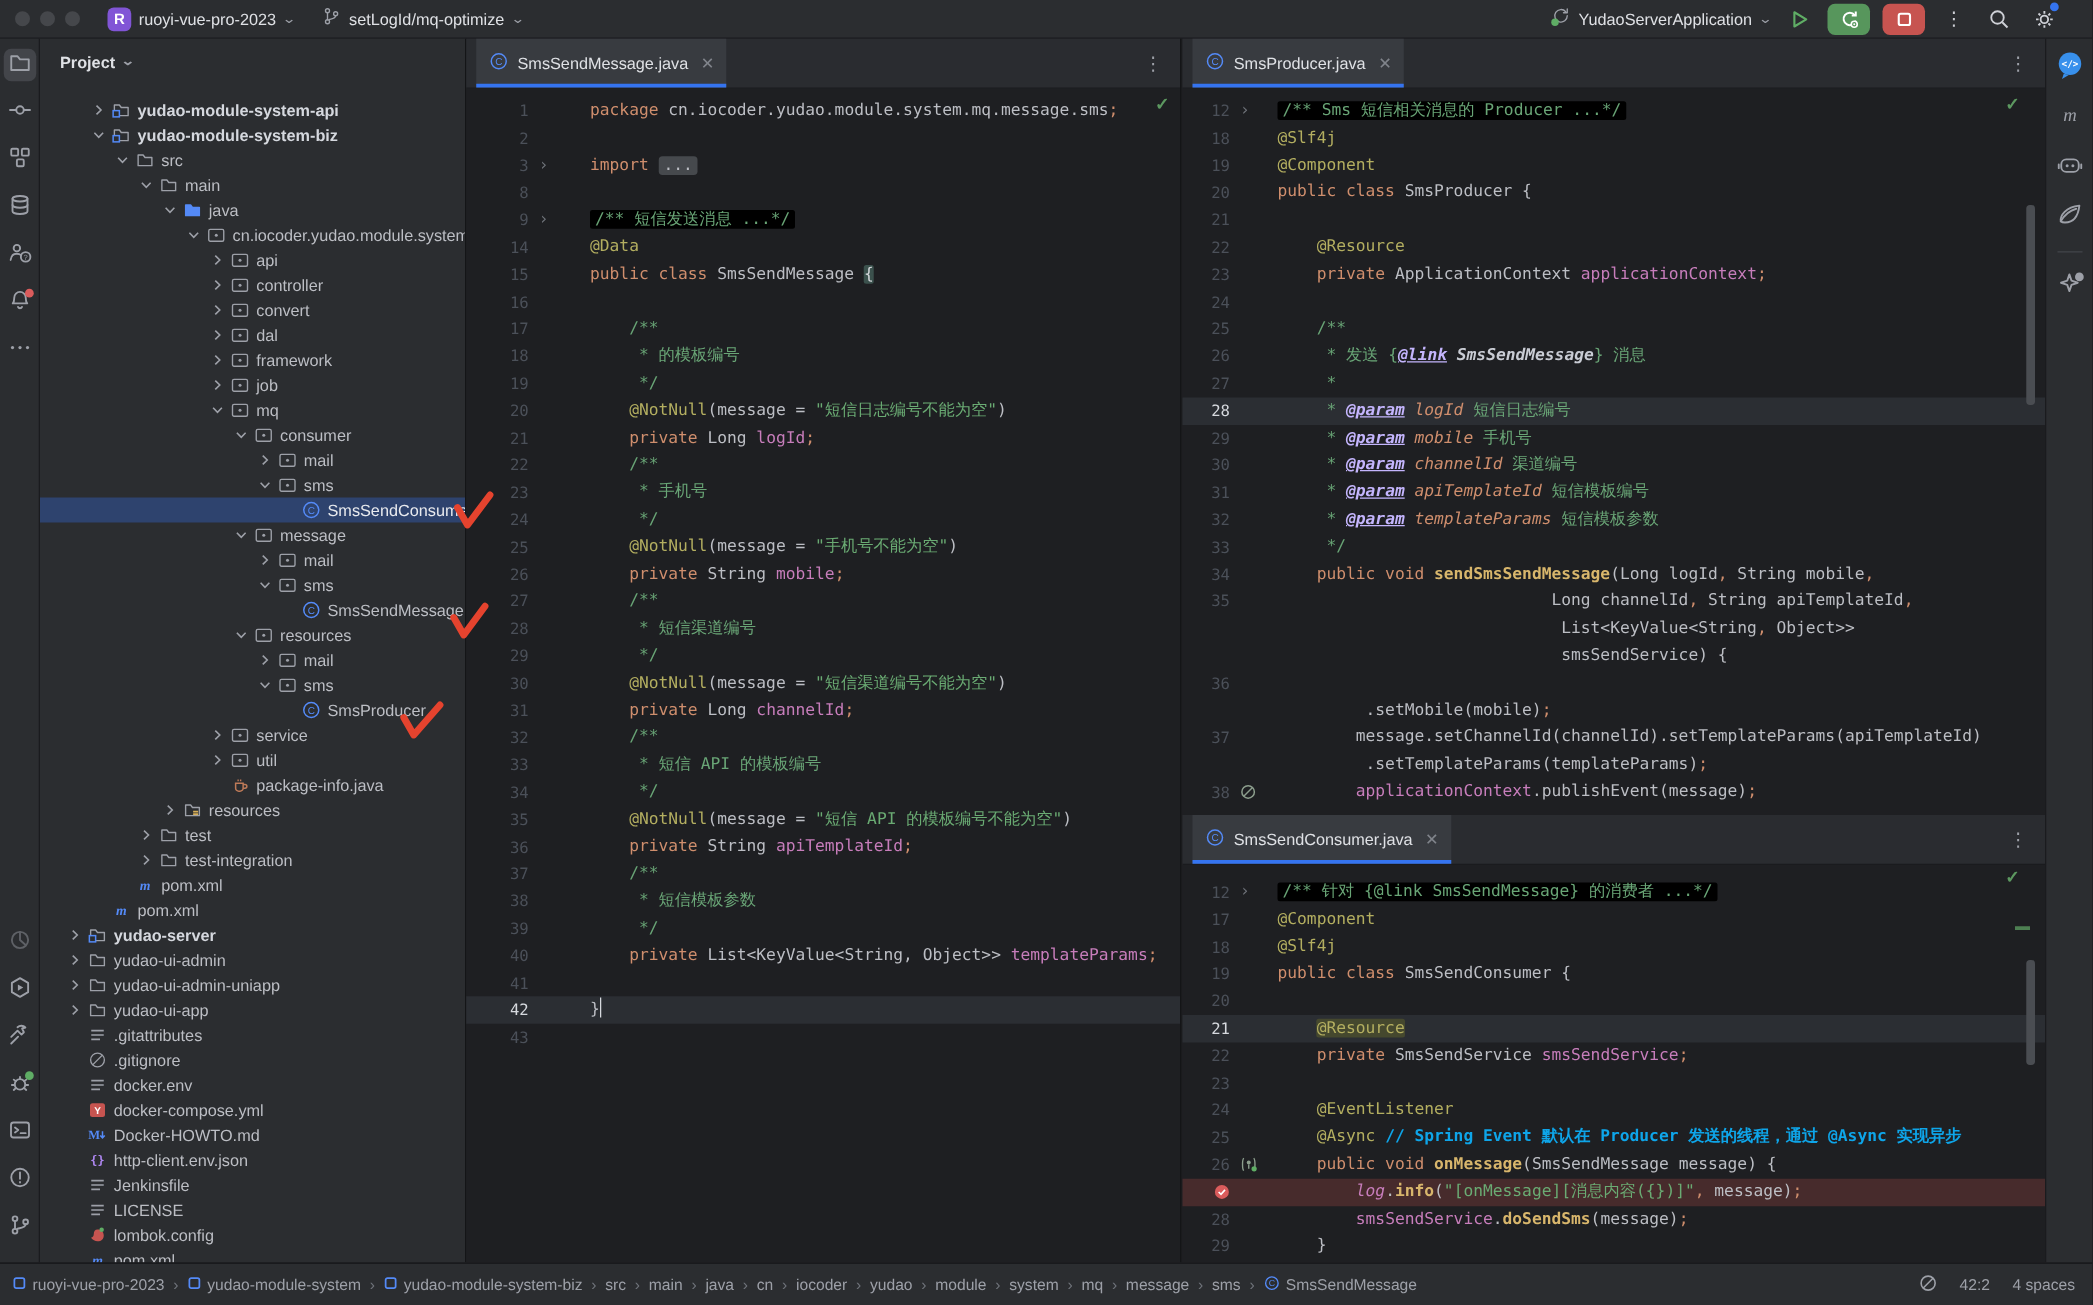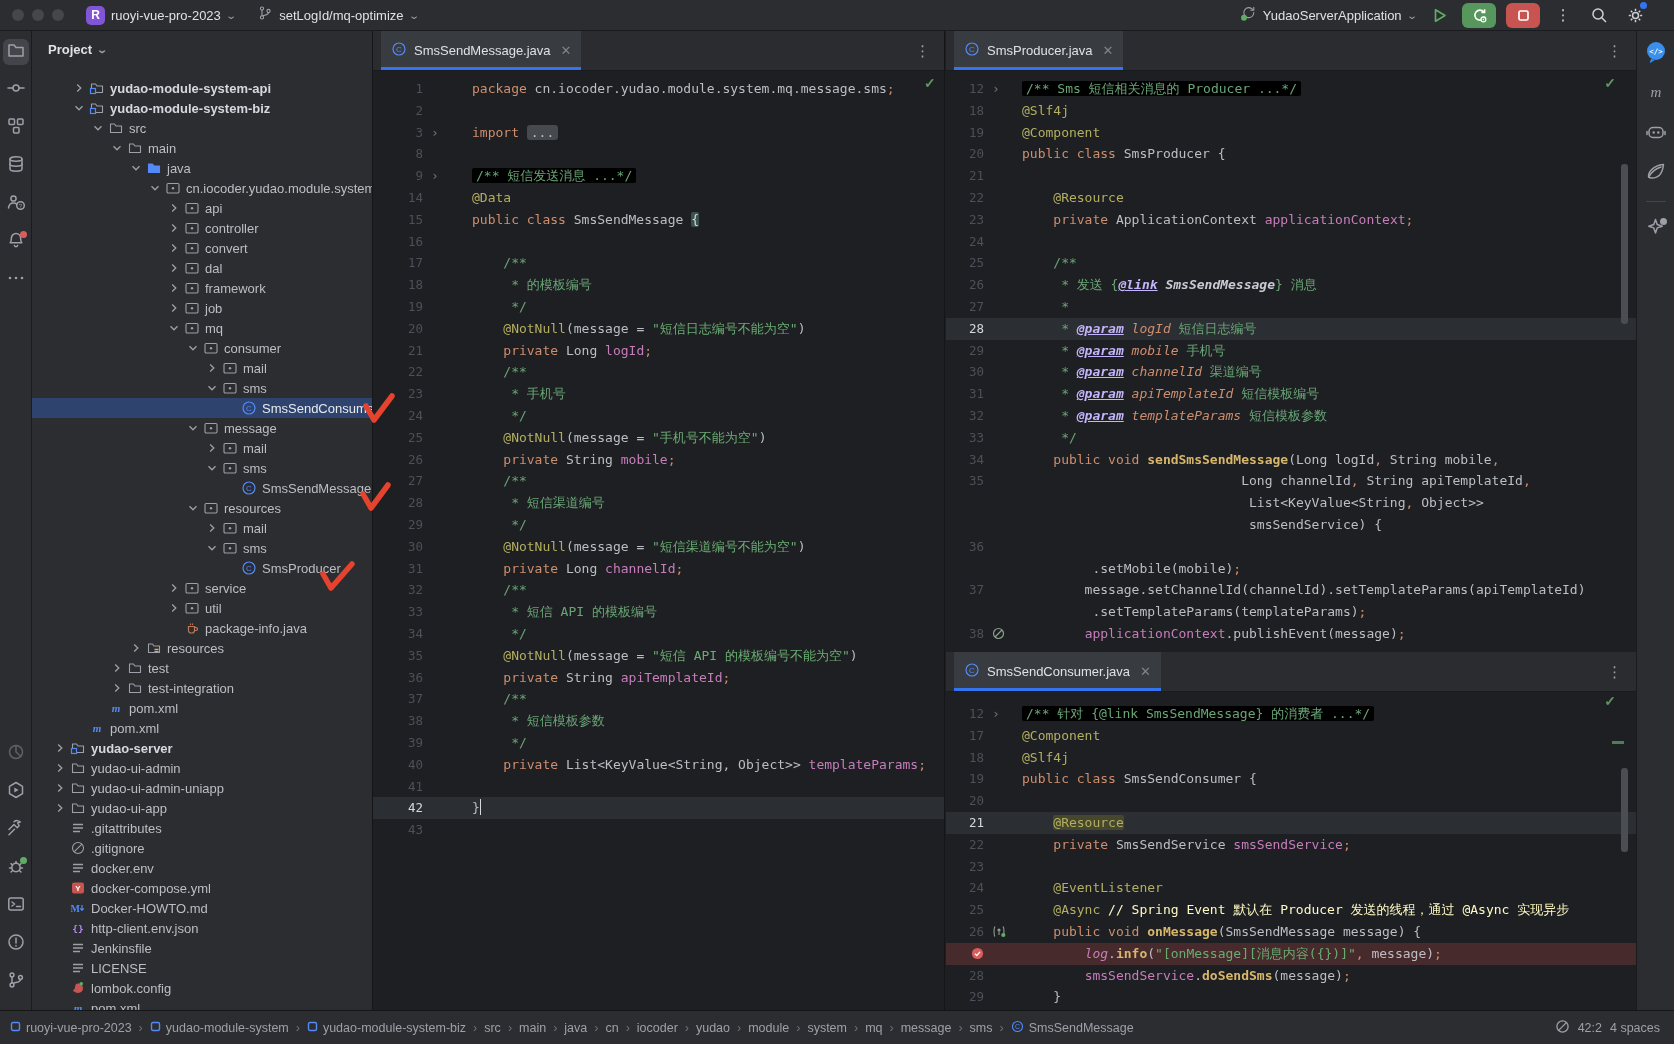--- a/index.html
+++ b/index.html
@@ -61,40 +61,40 @@
   .cl.bp{background:#472B2C;}
   .ln{flex:none;text-align:right;color:#4B5059;font:12.5px/21.8px "DejaVu Sans Mono",monospace;}
   .ed-l .ln{width:50px;}  .ed-r .ln{width:38px;}
   .cl.cur .ln{color:#D6D9DE;}
   .fc{flex:none;position:relative;color:#6F737A;font:13px/21.8px "DejaVu Sans Mono",monospace;padding-left:8px;box-sizing:border-box;display:flex;align-items:center;}
   .ed-l .fc{width:45px;} .ed-r .fc{width:34px;}
   .lnbp{display:flex;align-items:center;justify-content:flex-end;}
   .tx{font:13px/21.8px "DejaVu Sans Mono",monospace;white-space:pre;padding-left:4px;}
   .kw{color:#CF8E6D;} .ann{color:#B3AE60;} .str{color:#6AAB73;} .smc{color:#CF8E6D;}
   .annhl{color:#B3AE60;background:#45482E;border-radius:2px;}
-  .doc{color:#69A576;} .cmt{color:#fef9c3;}
+  .doc{color:#69A576;} .cmt{color:#0ea5e9;font-weight:bold;}
   .doctag{color:#c4b5fd;font-weight:bold;font-style:italic;text-decoration:underline;}
   .docref{color:#C9CCD4;font-weight:bold;font-style:italic;}
   .docprm{color:#CF8E6D;font-style:italic;}
   .fld{color:#C77DBB;} .fldi{color:#C77DBB;font-style:italic;}
   .mth{color:#D8B66C;font-weight:bold;} .pln{color:#BCBEC4;}
   .fbox{background:#46494D;border-radius:3px;padding:0 4px;color:#BCBEC4;}
   .docbox{background:#000000;border-radius:2px;padding:0 4px;color:#69A576;}
   .brhl{background:#3B514D;color:#D3D6DA;border-radius:2px;}
   .caret{display:inline-block;width:1.5px;height:16px;background:#D6D9DE;vertical-align:-3px;}
   .echeck{position:absolute;color:#5C9860;font-size:14px;font-weight:bold;z-index:5;}
   .thumb{position:absolute;width:7px;border-radius:3px;background:#4A4D52;z-index:4;}
   .stripe-mark{position:absolute;width:12px;height:3px;background:#4D7F52;z-index:4;}
   
   #statusbar{position:absolute;left:0;right:0;bottom:0;height:34px;background:#2B2D30;border-top:1px solid #141517;
              box-sizing:border-box;display:flex;align-items:center;font-size:12.5px;color:#9DA0A8;padding:0 14px 0 10px;}
   #crumbs{display:flex;align-items:center;gap:7px;white-space:nowrap;overflow:hidden;flex:1;}
   .crumb{display:flex;align-items:center;gap:5px;}
   .csep{color:#6F737A;}
-  #sb-right{display:flex;align-items:center;gap:8px;margin-left:20px;}
+  #sb-right{display:flex;align-items:center;gap:18px;margin-left:20px;}
   
   #overlay{position:absolute;left:0;top:0;width:1674px;height:1044px;pointer-events:none;z-index:50;}
 </style>
 </head>
 <body>
 
 <div id="titlebar">
   <span class="traffic"></span>
   <span class="traffic"></span>
   <span class="traffic"></span>

